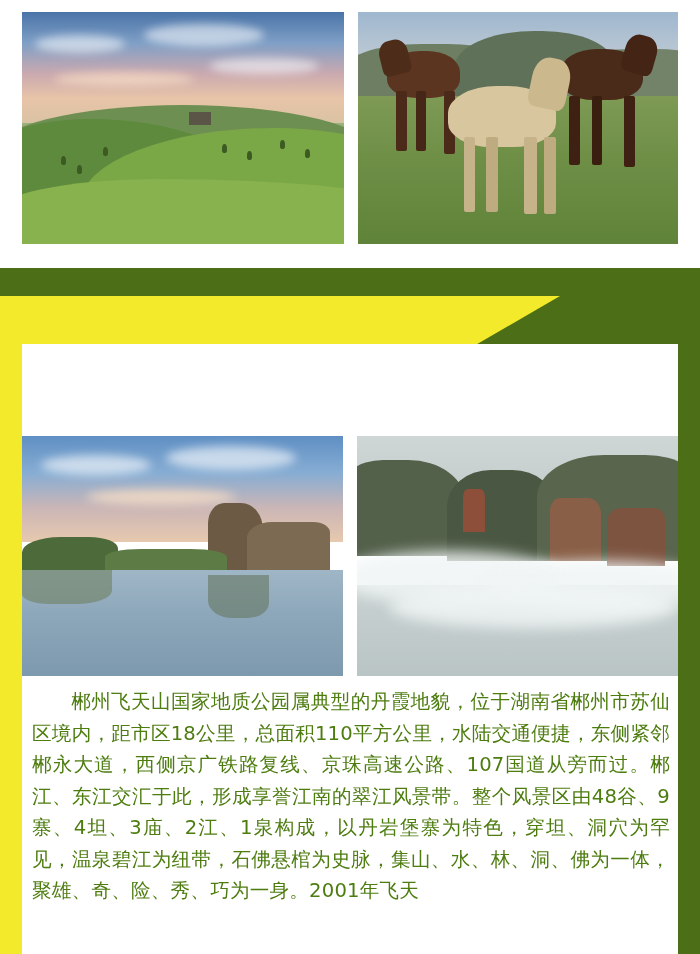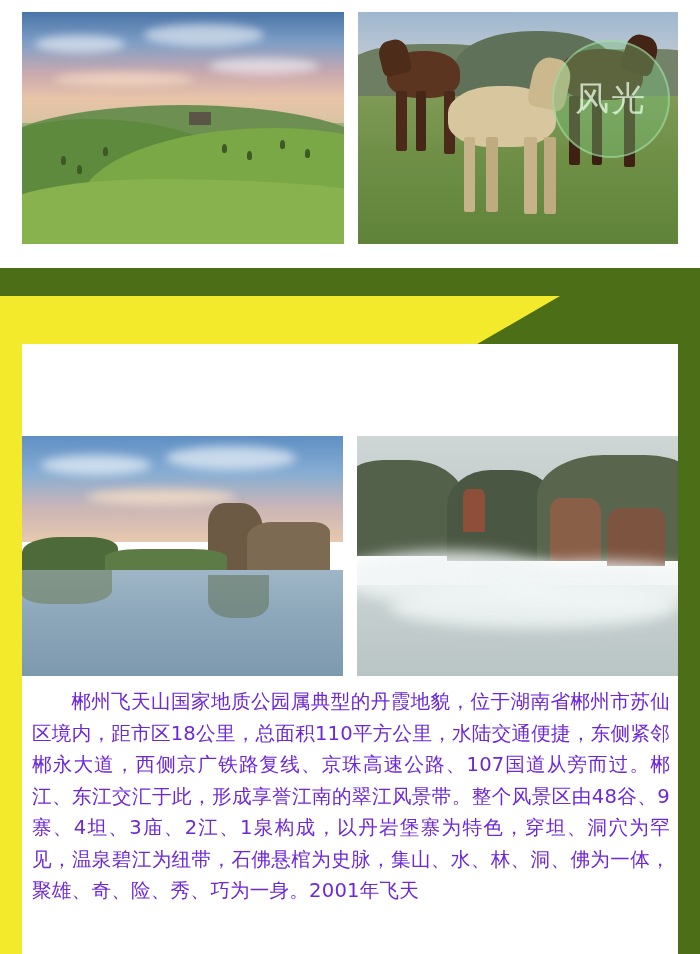--- a/index.html
+++ b/index.html
@@ -280,21 +280,21 @@
   }
 
   .body-text {
     position: absolute;
     left: 10px;
     right: 8px;
     top: 342px;
     font-family: "DejaVu Sans", "Liberation Sans", sans-serif;
     font-size: 19.6px;
     line-height: 31.5px;
-    color: #6d28d9;
+    color: #4d7c0f;
     text-align: justify;
     text-indent: 2em;
     letter-spacing: 0.2px;
   }
 </style>
 </head>
 <body>
 
 <div class="page">
 
@@ -341,23 +341,20 @@
         <div class="horse-leg" style="left:73%; top:36%; width:3.4%; height:30%; background:#3a1f11;"></div>
         <div class="horse-leg" style="left:83%; top:36%; width:3.6%; height:31%; background:#3e2113;"></div>
 
         <div class="horse-body" style="left:28%; top:32%; width:34%; height:26%; background:#d8c79e;"></div>
         <div class="horse-neck" style="left:54%; top:20%; width:12%; height:22%; background:#cbb88d; transform:rotate(12deg);"></div>
         <div class="horse-leg" style="left:33%; top:54%; width:3.6%; height:32%; background:#c6b389;"></div>
         <div class="horse-leg" style="left:40%; top:54%; width:3.6%; height:32%; background:#bfab80;"></div>
         <div class="horse-leg" style="left:52%; top:54%; width:3.8%; height:33%; background:#c6b389;"></div>
         <div class="horse-leg" style="left:58%; top:54%; width:3.8%; height:33%; background:#bfab80;"></div>
 
-        <div class="watermark">
-          <div class="watermark-text">风光</div>
-        </div>
       </div>
 
     </div>
   </div>
 
   <div class="green-band"></div>
   <div class="yellow-wedge"></div>
   <div class="yellow-strip"></div>
 
   <div class="card">

